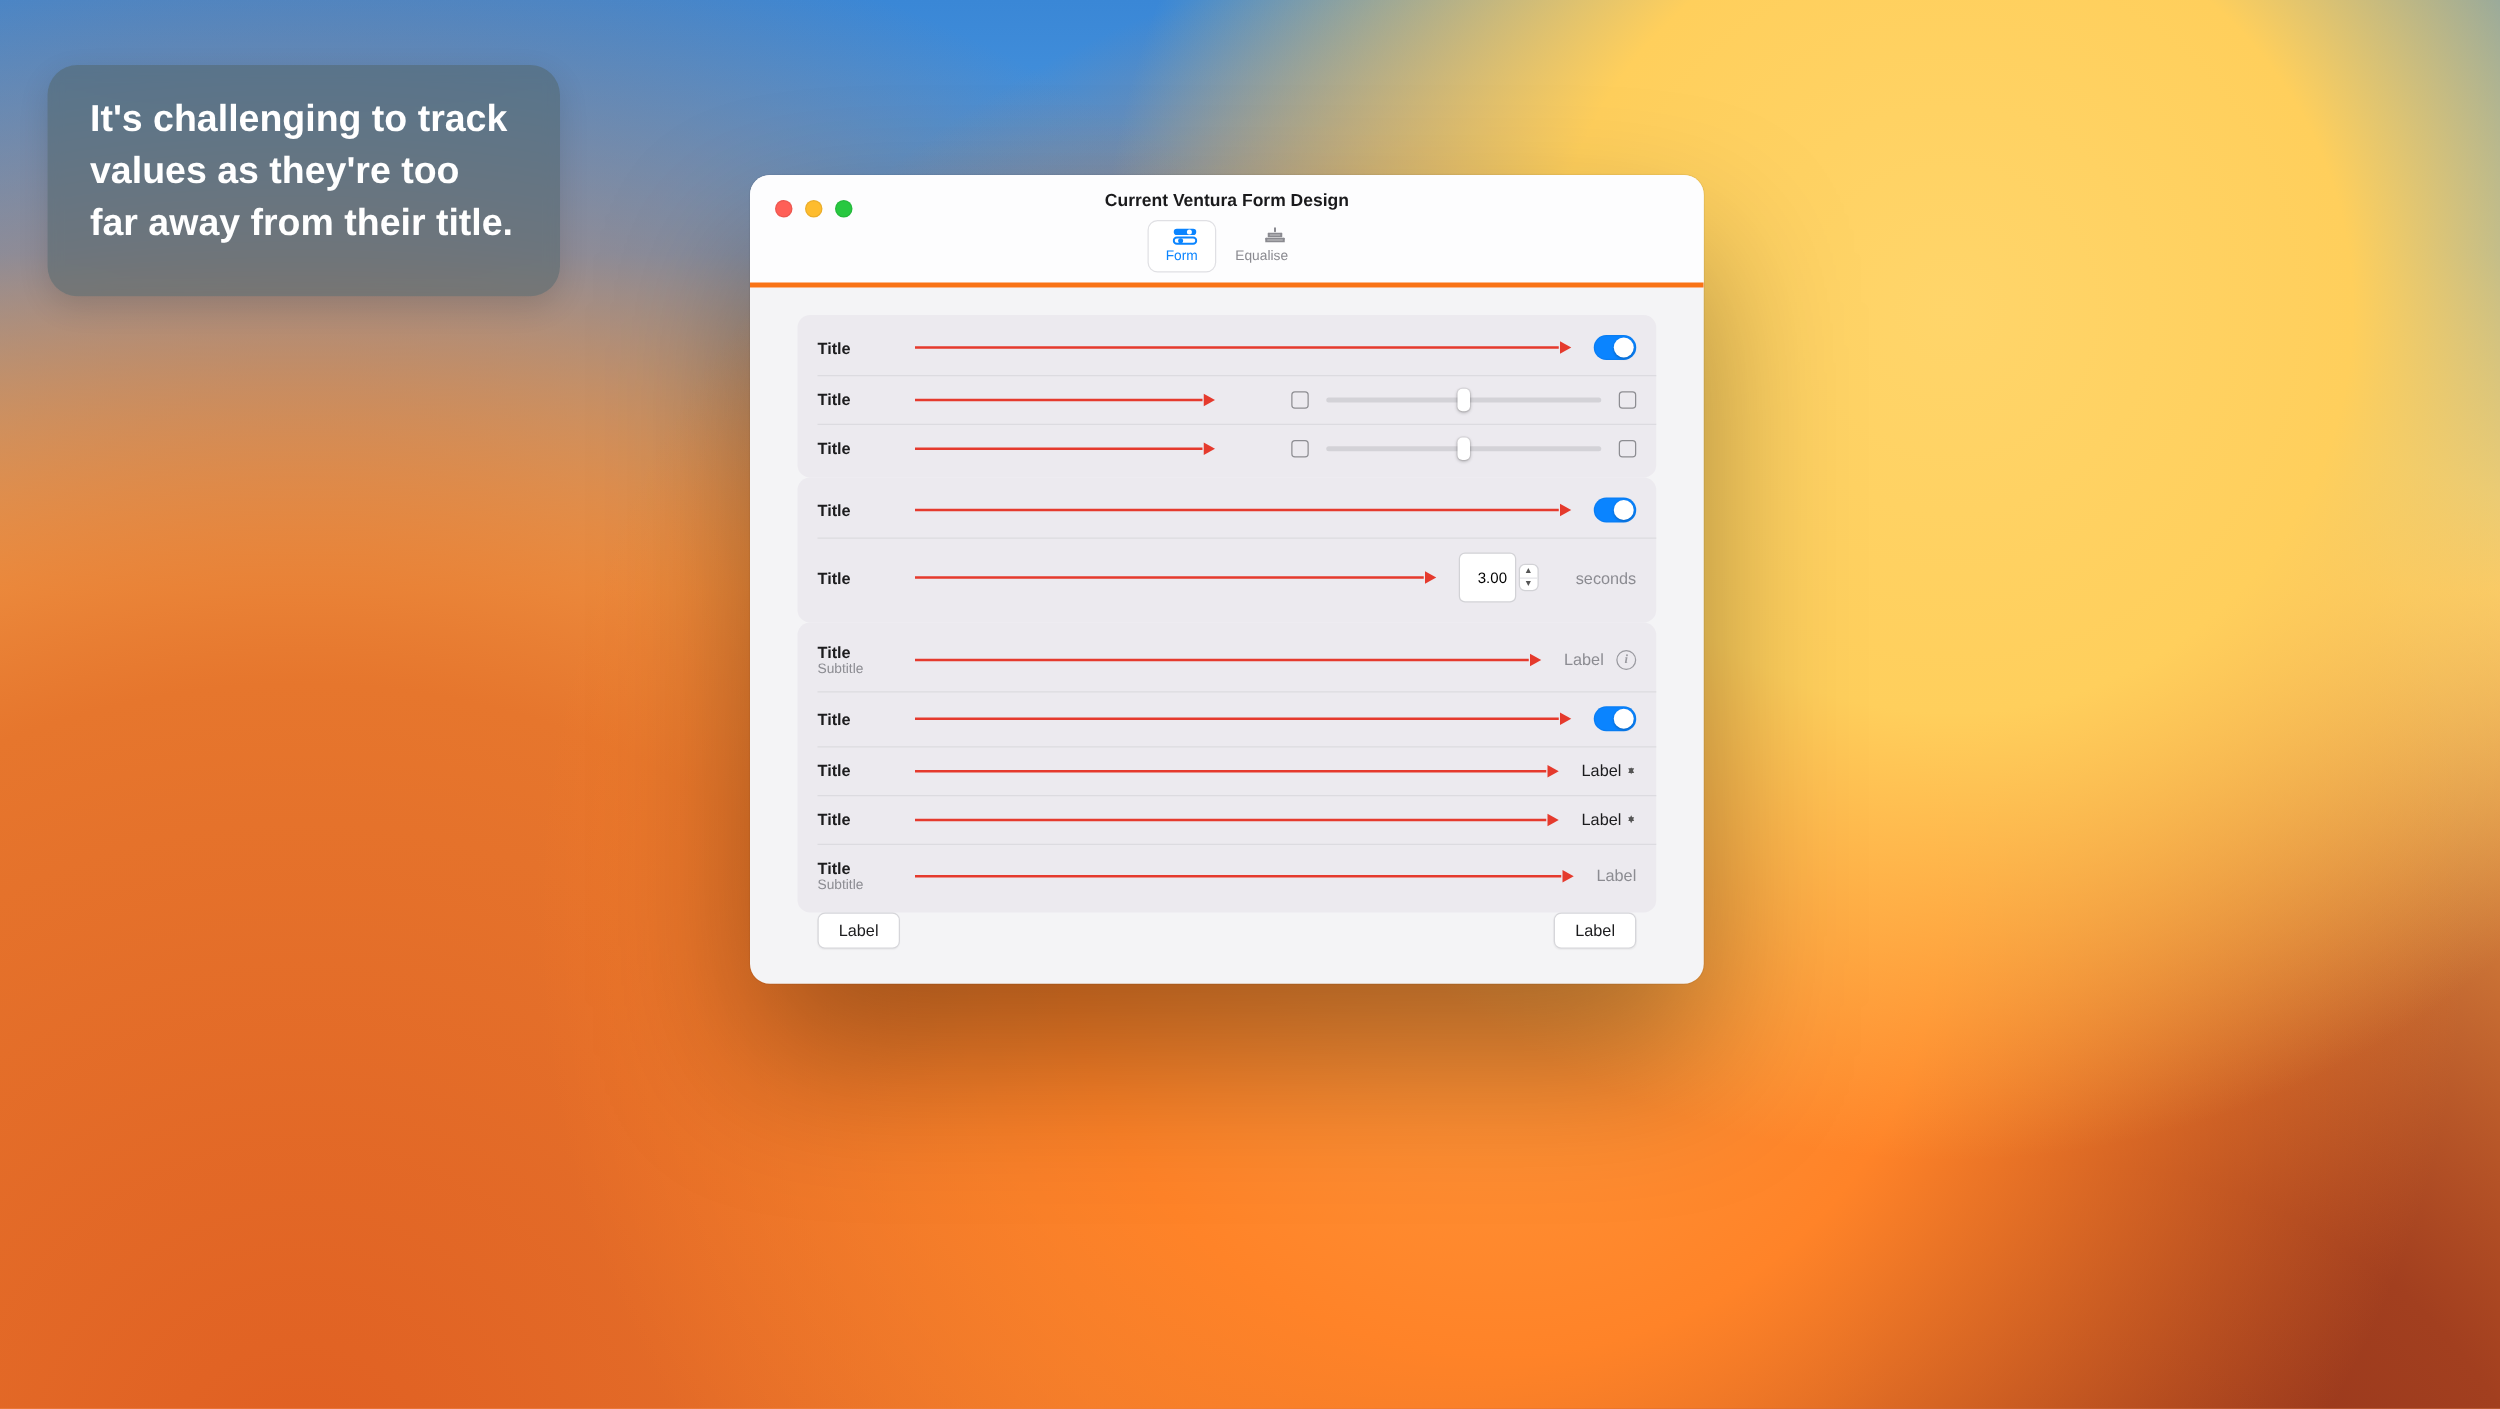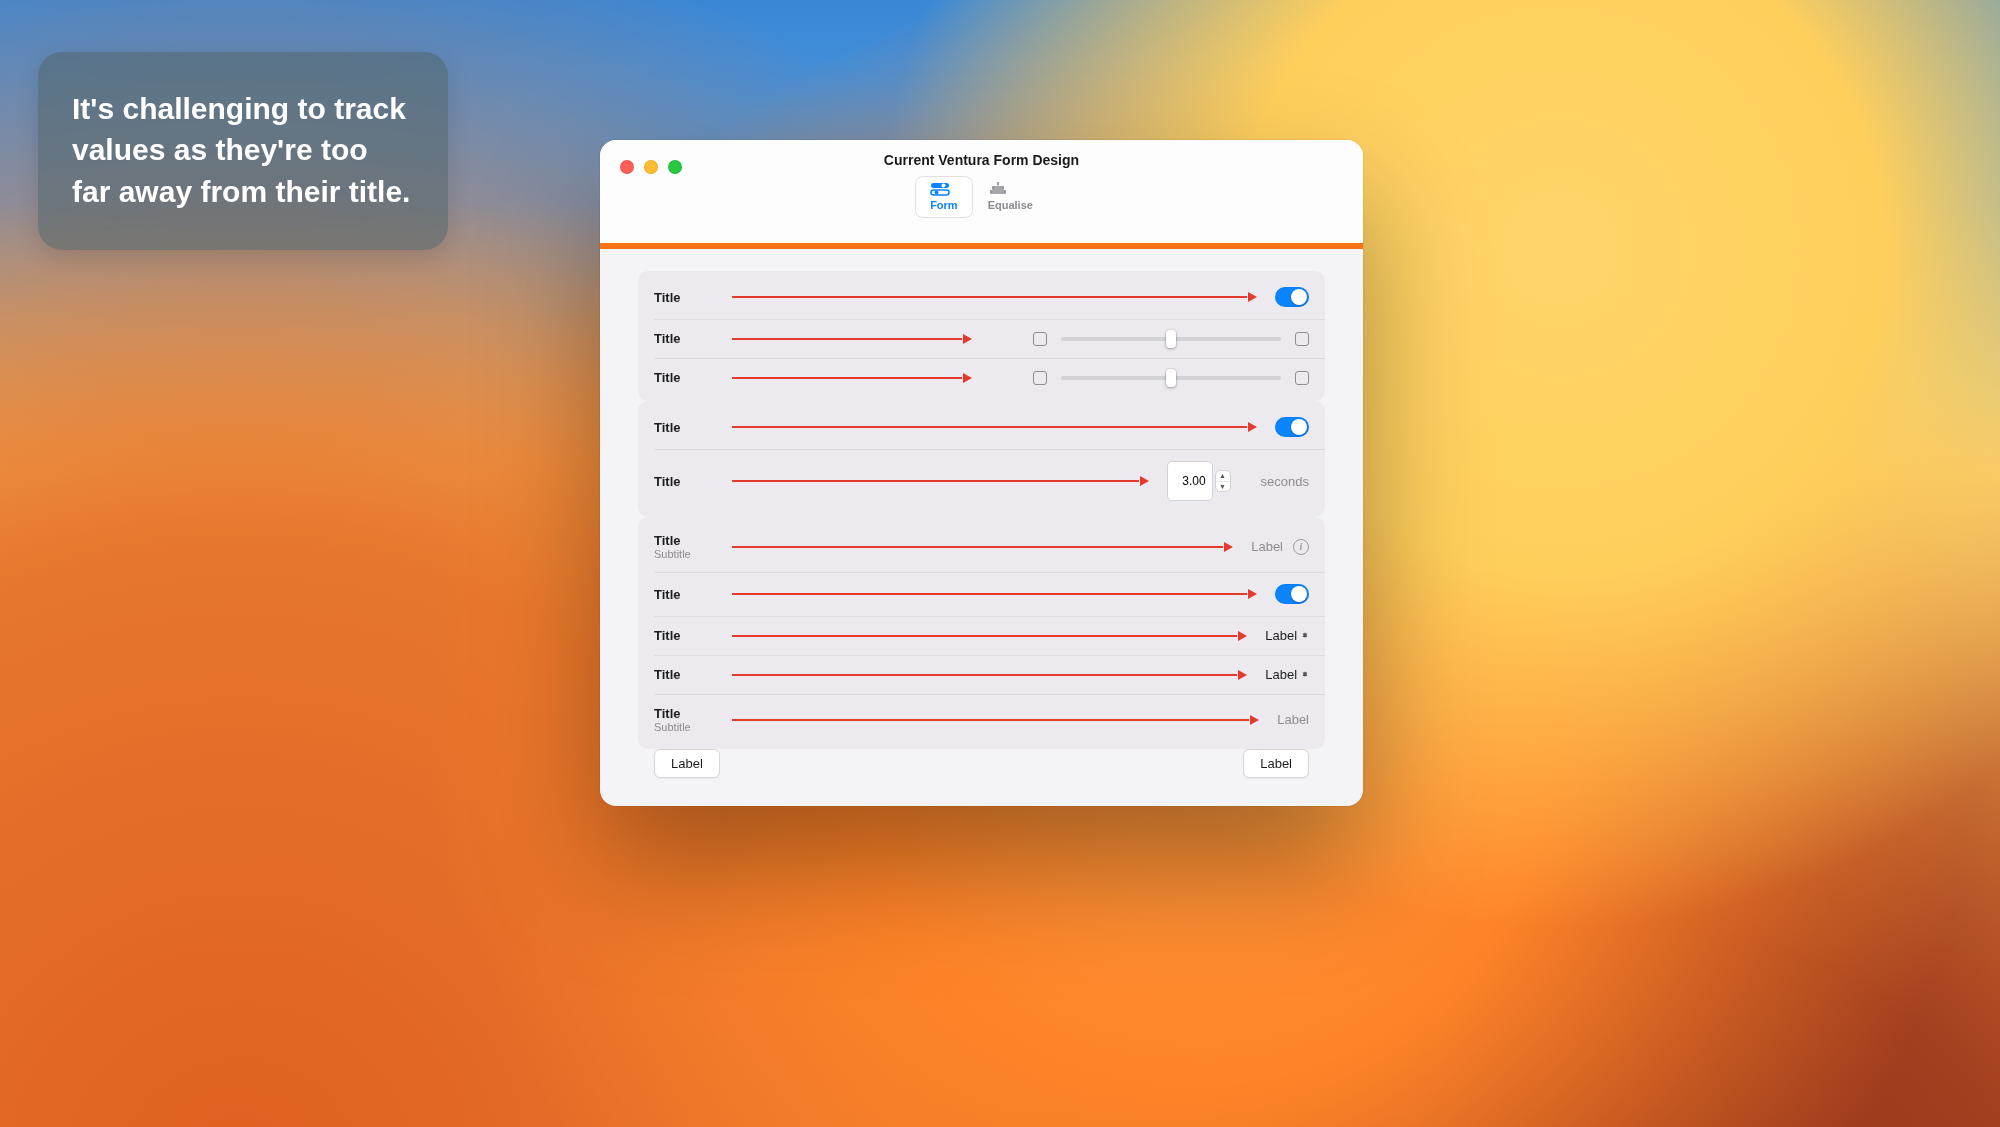--- a/index.html
+++ b/index.html
@@ -17,21 +17,21 @@
       radial-gradient(circle at 78% 22%, #ffd56a 0%, #ffcf5c 18%, rgba(255,207,92,0) 38%),
       radial-gradient(circle at 60% 65%, #ff9a3d 0%, #ff8328 25%, rgba(255,131,40,0) 55%),
       radial-gradient(circle at 12% 105%, #e05f22 0%, #e6762d 30%, rgba(230,118,45,0) 60%),
       radial-gradient(circle at 82% 120%, #8f2f18 0%, #a23f1f 20%, rgba(162,63,31,0) 48%),
       linear-gradient(180deg, #3a87d6 0%, #4f9be2 18%, #ffd77a 42%, #ffb351 70%, #ff8a34 100%);
   }
   .callout {
     position: absolute;
     left: 38px; top: 52px;
     width: 410px;
-    padding: 36px 34px 38px;
+    padding: 23px 34px 38px;
     background: rgba(80,100,105,0.55);
     backdrop-filter: blur(6px);
     border-radius: 24px;
     color: #ffffff;
     font-size: 30px;
     line-height: 1.38;
     font-weight: 600;
     box-shadow: 0 8px 24px rgba(0,0,0,.12);
   }
   .window {
@@ -40,22 +40,22 @@
     width: 763px;
     height: auto;
     background: #f4f4f6;
     border-radius: 16px;
     box-shadow: 0 60px 120px rgba(0,0,0,.35), 0 0 0 1px rgba(0,0,0,.05);
     overflow: hidden;
     padding-bottom: 28px;
   }
   .titlebar {
     background: #fdfdfe;
-    border-bottom: 6px solid #f97316;
-    padding: 10px 16px 25px;
+    border-bottom: 4px solid #f97316;
+    padding: 10px 16px 8px;
   }
   .traffic {
     display: flex; gap: 10px;
     position: absolute; left: 20px; top: 20px;
   }
   .traffic .dot {
     width: 14px; height: 14px; border-radius: 50%;
     box-shadow: inset 0 0 0 1px rgba(0,0,0,.08);
   }
   .dot.red { background:#ff5f57; }
@@ -69,27 +69,26 @@
     margin-top: 2px;
   }
   .toolbar-tabs {
     display: flex; justify-content: center; gap: 0;
     margin-top: 8px;
   }
   .seg {
     display: inline-flex; background: transparent;
   }
   .seg-item {
-    display: flex; flex-direction: column; align-items: flex-start; gap: 2px;
+    display: flex; flex-direction: column; align-items: flex-end; gap: 2px;
     padding: 4px 14px 6px;
     font-size: 11px;
     border: 1px solid transparent;
     border-radius: 8px;
     cursor: pointer;
-    font-weight: bold;
   }
   .seg-item.selected {
     border-color: #e0e0e4;
     background: #ffffff;
     color: #0a84ff;
   }
   .seg-item .seg-label { color: inherit; }
   .seg-item:not(.selected) { color: #8a8a90; }
   .seg-icon { width: 20px; height: 16px; display:flex; align-items:center; justify-content:center; }
 

